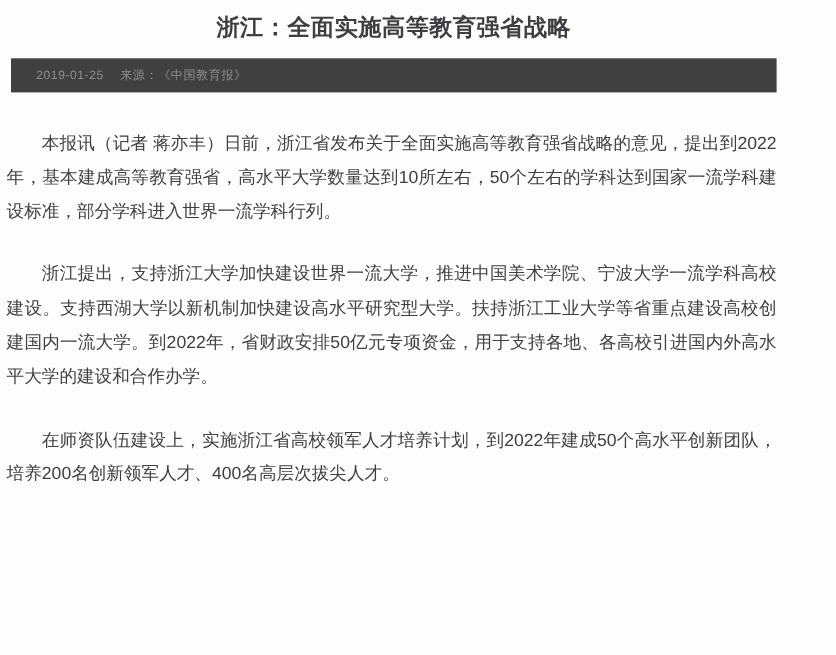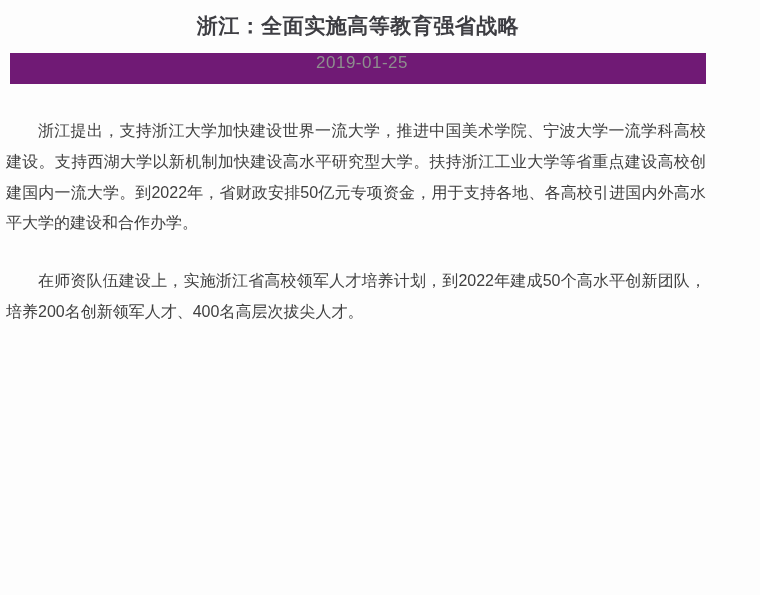--- a/index.html
+++ b/index.html
@@ -24,28 +24,27 @@
     text-align: center;
     font-size: 21px;
     line-height: 26px;
     font-weight: bold;
     color: #3e3e43;
     letter-spacing: 0.5px;
   }
   .meta-bar {
     margin: 14px 10px 0 10px;
     height: 31px;
-    background: #701a75;
+    background: #404040;
     display: flex;
     align-items: center;
     padding-left: 23px;
     box-sizing: border-box;
-    font-size: 17px;
+    font-size: 11px;
     color: #8e8e8e;
-    flex-direction: column;
   }
   .meta-date {
     margin-right: 15px;
     letter-spacing: 0.5px;
   }
   .meta-source {
     letter-spacing: 0.5px;
   }
   .content {
     margin: 0 10px 0 6px;
@@ -64,20 +63,22 @@
 </style>
 </head>
 <body>
 
 <div class="page">
 
   <h1 class="title">浙江：全面实施高等教育强省战略</h1>
 
   <div class="meta-bar">
     <span class="meta-date">2019-01-25</span>
+    <span class="meta-source">来源：《中国教育报》</span>
   </div>
 
   <div class="content">
+    <p>本报讯（记者 蒋亦丰）日前，浙江省发布关于全面实施高等教育强省战略的意见，提出到2022年，基本建成高等教育强省，高水平大学数量达到10所左右，50个左右的学科达到国家一流学科建设标准，部分学科进入世界一流学科行列。</p>
     <p>浙江提出，支持浙江大学加快建设世界一流大学，推进中国美术学院、宁波大学一流学科高校建设。支持西湖大学以新机制加快建设高水平研究型大学。扶持浙江工业大学等省重点建设高校创建国内一流大学。到2022年，省财政安排50亿元专项资金，用于支持各地、各高校引进国内外高水平大学的建设和合作办学。</p>
     <p>在师资队伍建设上，实施浙江省高校领军人才培养计划，到2022年建成50个高水平创新团队，培养200名创新领军人才、400名高层次拔尖人才。</p>
   </div>
 
 </div>
 
 </body></html>

